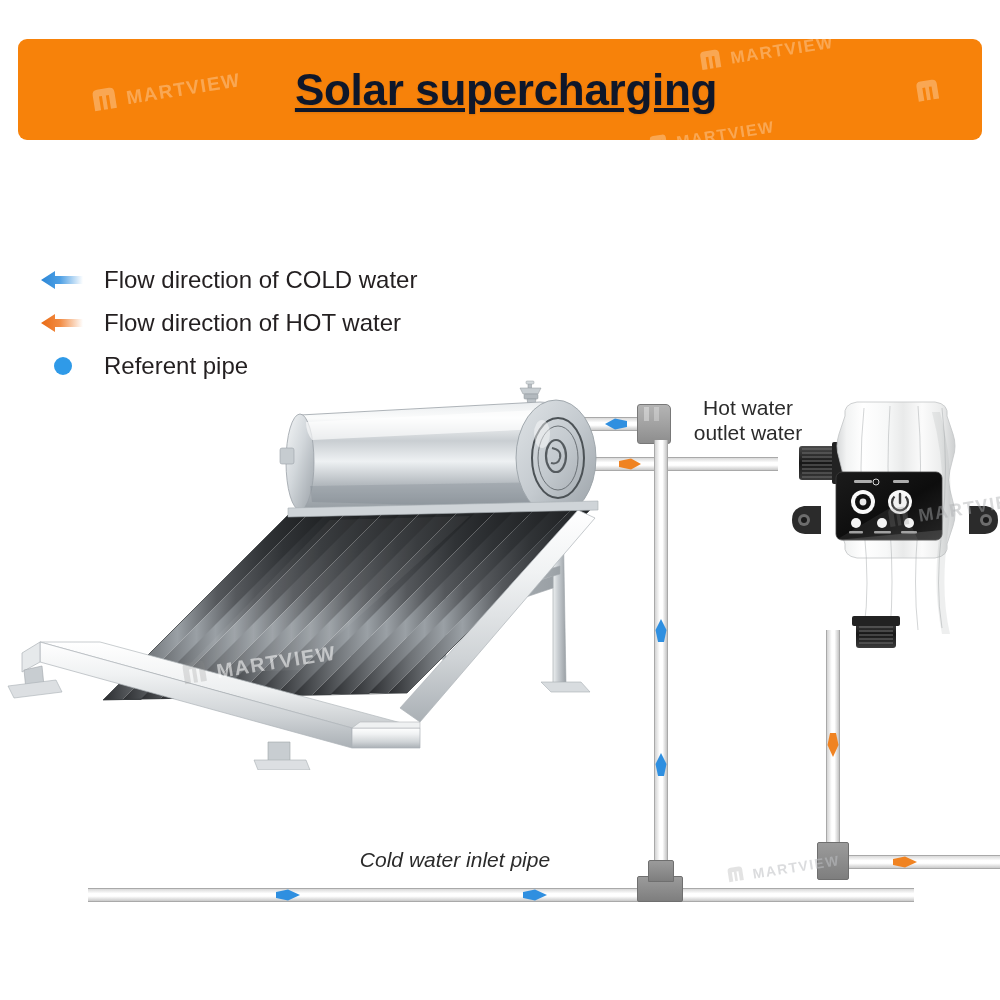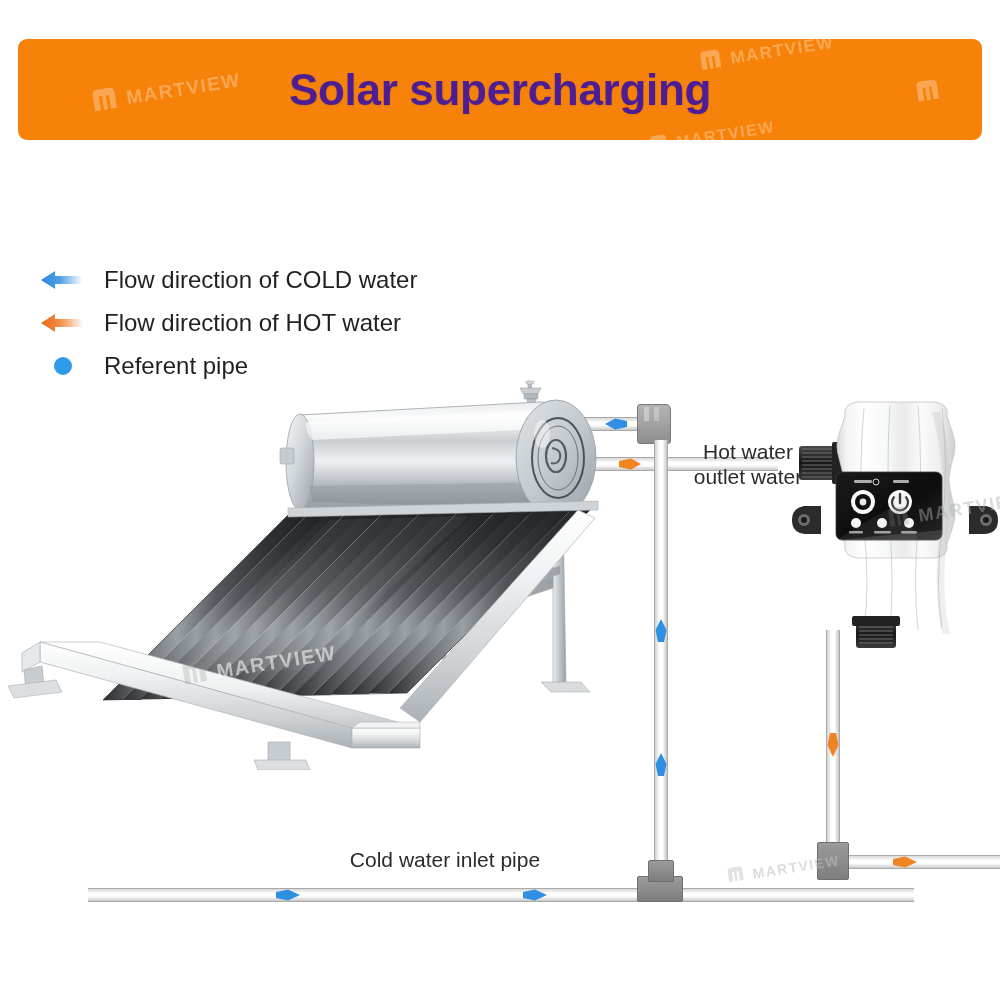--- a/index.html
+++ b/index.html
@@ -22,33 +22,34 @@
     left: 18px;
     top: 39px;
     width: 964px;
     height: 101px;
     background: #f7820a;
     border-radius: 9px;
     overflow: hidden;
   }
   #banner-title {
     position: absolute;
-    left: 0;
+    left: 6px;
     top: 0;
     width: 100%;
     height: 100%;
     display: flex;
     align-items: center;
     justify-content: center;
-    color: #4c1d95;
+    color: #0f172a;
     font-size: 44px;
     font-weight: bold;
     letter-spacing: -0.3px;
     z-index: 4;
     text-shadow: 0 1px 2px rgba(0,0,0,0.10);
+    text-decoration: underline;
   }
 
   
   .wm {
     position: absolute;
     display: flex;
     align-items: center;
     gap: 7px;
     transform-origin: left center;
     pointer-events: none;
@@ -299,26 +300,26 @@
       <path d="M24 7 L12 1.5 L0 4 L0 10 L12 12.5 Z" fill="#2f8fe0"></path>
     </svg>
   </div>
 
   <div class="flow" style="left:906px; top:862px;">
     <svg width="26" height="14" viewBox="0 0 26 14" style="left:-13px; top:-7px;">
       <path d="M24 7 L12 1.5 L0 4 L0 10 L12 12.5 Z" fill="#f08322"></path>
     </svg>
   </div>
 
-  <div class="diagram-label" style="left:690px; top:396px; width:116px;margin-top:44px;">
+  <div class="diagram-label" style="left:690px; top:396px; width:116px;">
     <div>Hot water</div>
     <div>outlet water</div>
   </div>
 
-  <div class="diagram-label" style="left:320px; top:848px; width:250px;">Cold water inlet pipe</div>
+  <div class="diagram-label" style="left:330px; top:848px; width:250px;font-style:italic;">Cold water inlet pipe</div>
 
   <div id="collector">
     <svg width="625" height="400" viewBox="0 0 625 400" aria-hidden="true">
       <defs>
 
         <linearGradient id="tankBody" x1="0" y1="0" x2="0" y2="1">
           <stop offset="0%" stop-color="#e9ecee"></stop>
           <stop offset="14%" stop-color="#fbfcfc"></stop>
           <stop offset="34%" stop-color="#c9ced2"></stop>
           <stop offset="52%" stop-color="#eef1f3"></stop>

